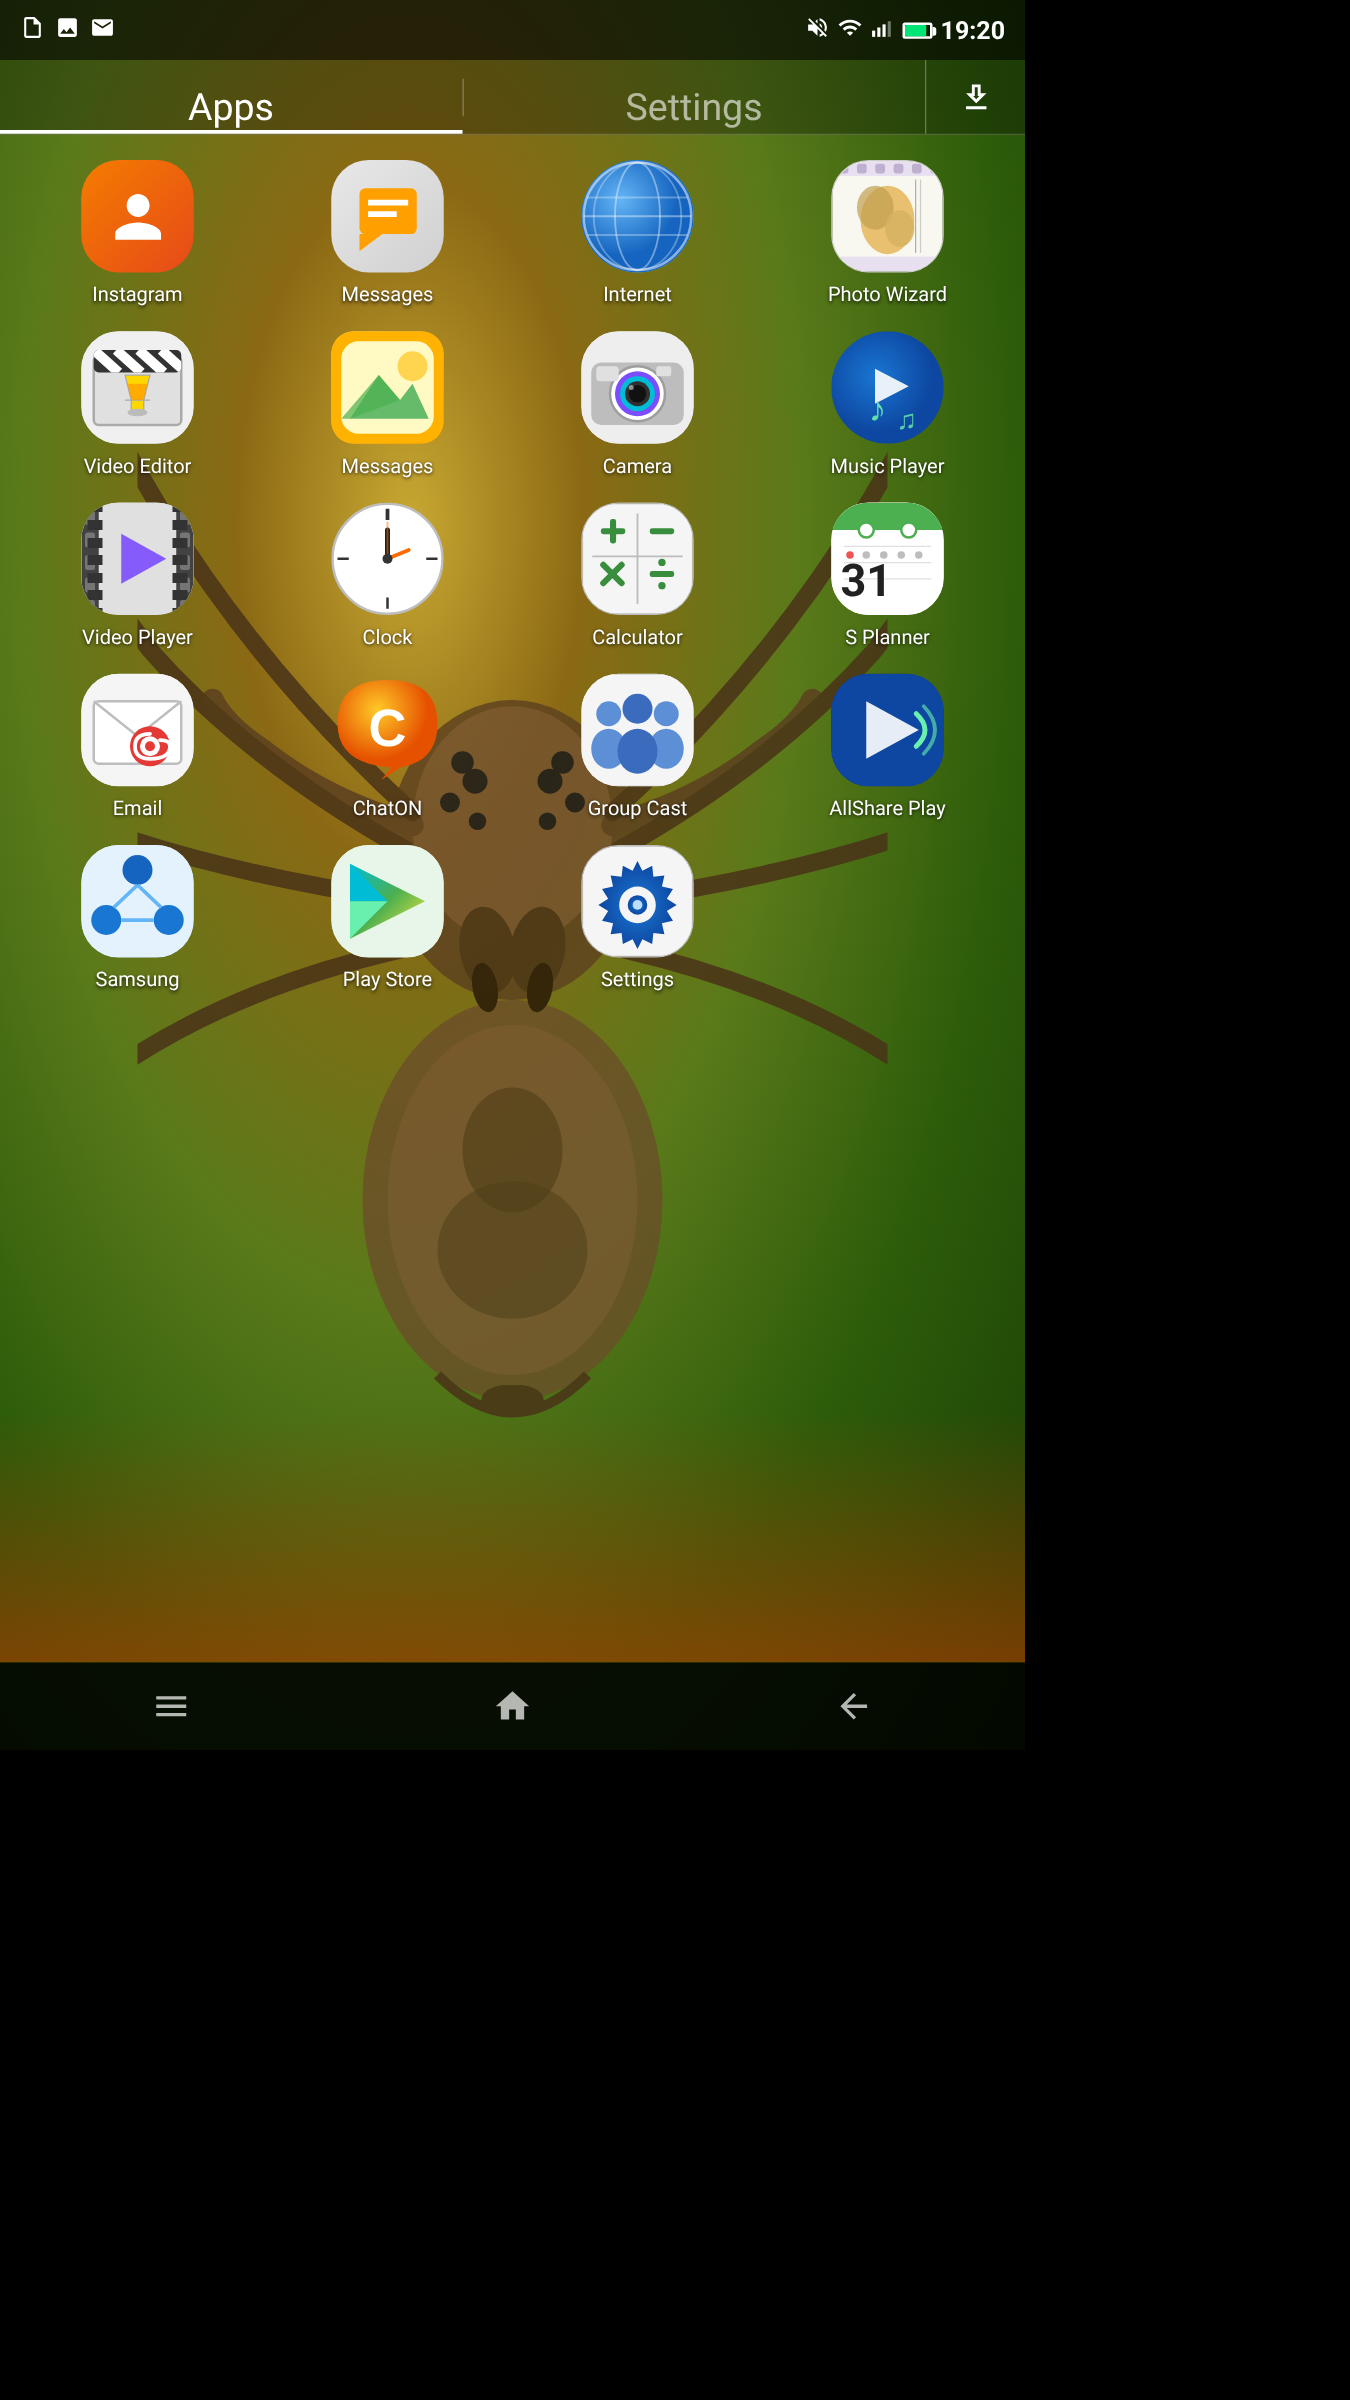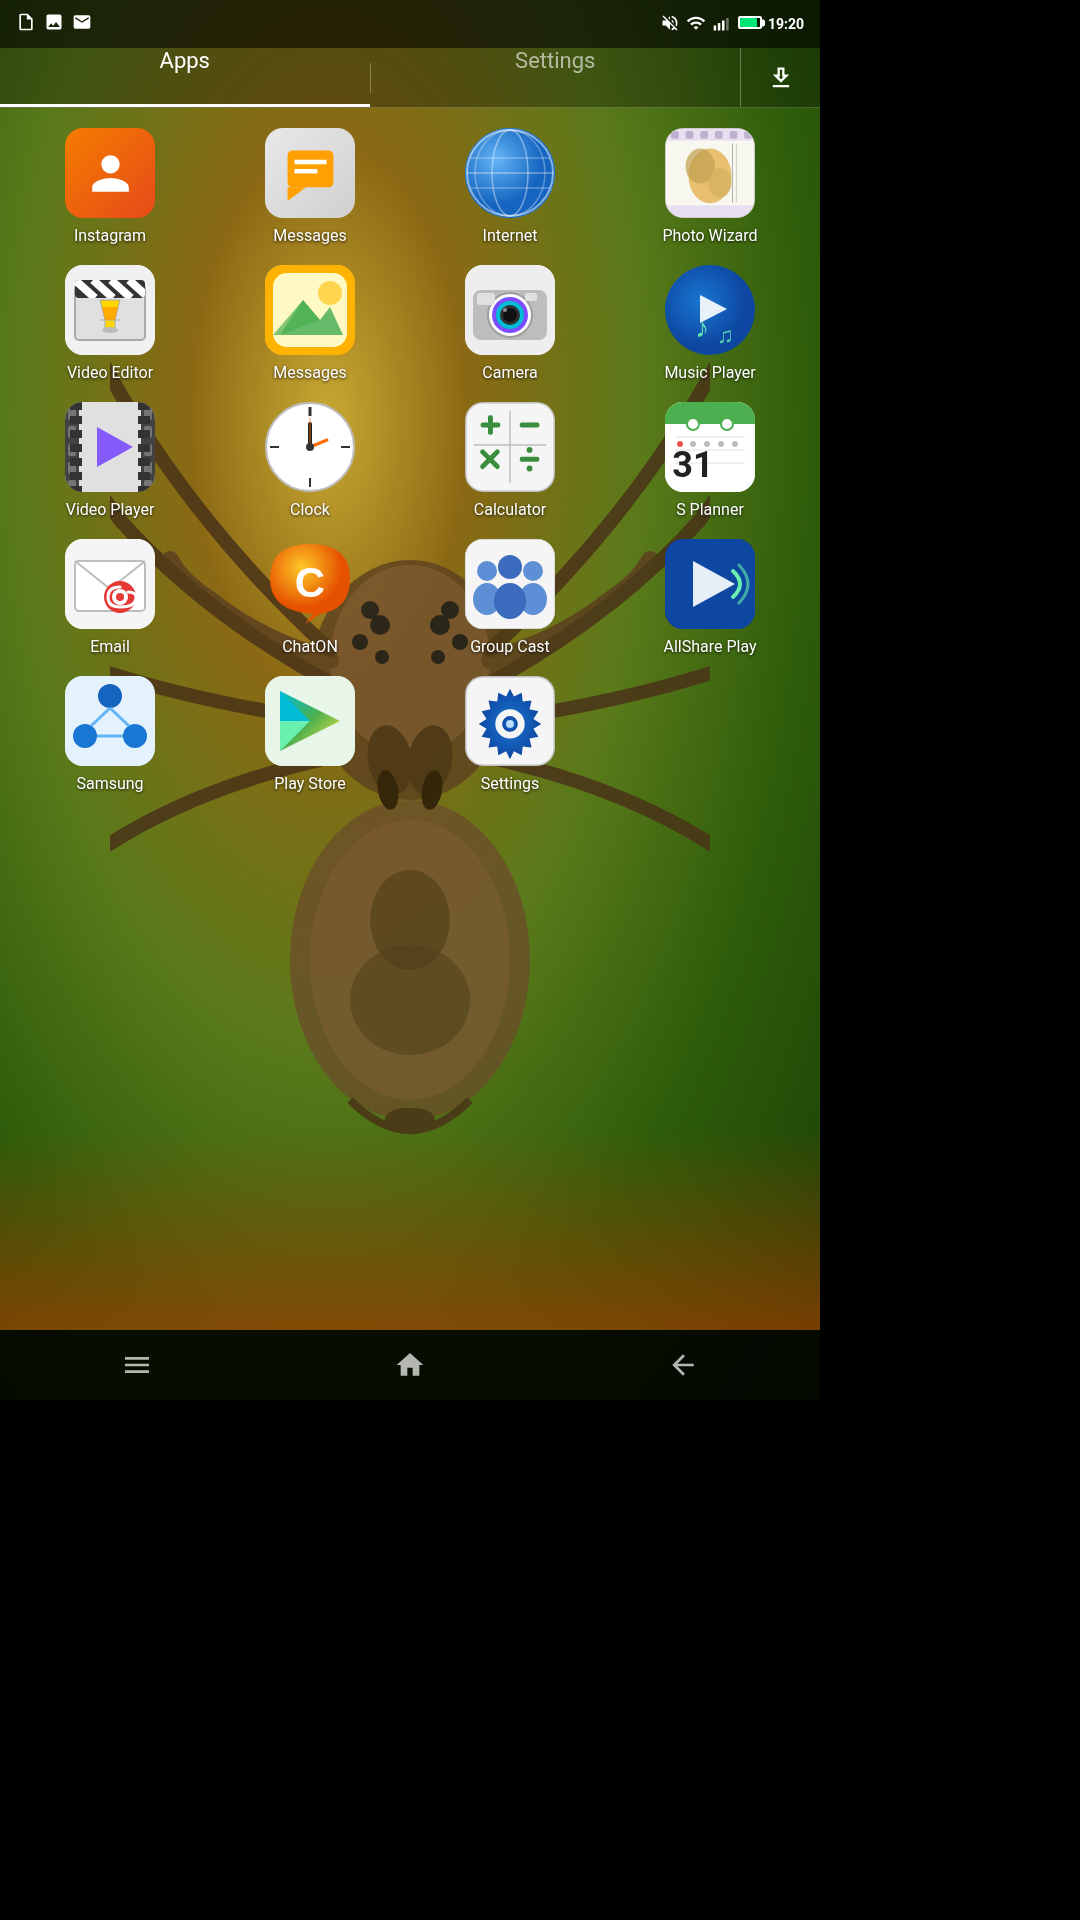--- a/index.html
+++ b/index.html
@@ -54,21 +54,21 @@
 
     .status-icon {
       font-size: 16px;
       color: white;
     }
 
     .status-right {
       display: flex;
       align-items: center;
       gap: 6px;
-      font-size: 14px;
+      font-size: 20px;
       font-weight: bold;
     }
 
     .battery-body {
       width: 24px;
       height: 13px;
       border: 2px solid white;
       border-radius: 2px;
       position: relative;
       display: inline-block;
@@ -101,23 +101,23 @@
       background: rgba(0,0,0,0.3);
       display: flex;
       align-items: center;
       border-bottom: 1px solid rgba(255,255,255,0.2);
     }
 
     .tab-item {
       flex: 1;
       height: 100%;
       display: flex;
-      align-items: flex-start;
+      align-items: flex-end;
       justify-content: center;
-      font-size: 22px;
+      font-size: 30px;
       color: rgba(255,255,255,0.6);
       cursor: pointer;
       border-bottom: 3px solid transparent;
     }
 
     .tab-item.active {
       color: white;
       border-bottom: 3px solid white;
     }
 
@@ -153,21 +153,21 @@
       display: flex;
       flex-direction: column;
       align-items: center;
       gap: 8px;
       cursor: pointer;
     }
 
     .app-icon {
       width: 90px;
       height: 90px;
-      border-radius: 18px;
+      border-radius: 30px;
       display: flex;
       align-items: center;
       justify-content: center;
       font-size: 40px;
       position: relative;
       overflow: hidden;
     }
 
     .app-label {
       font-size: 16px;

